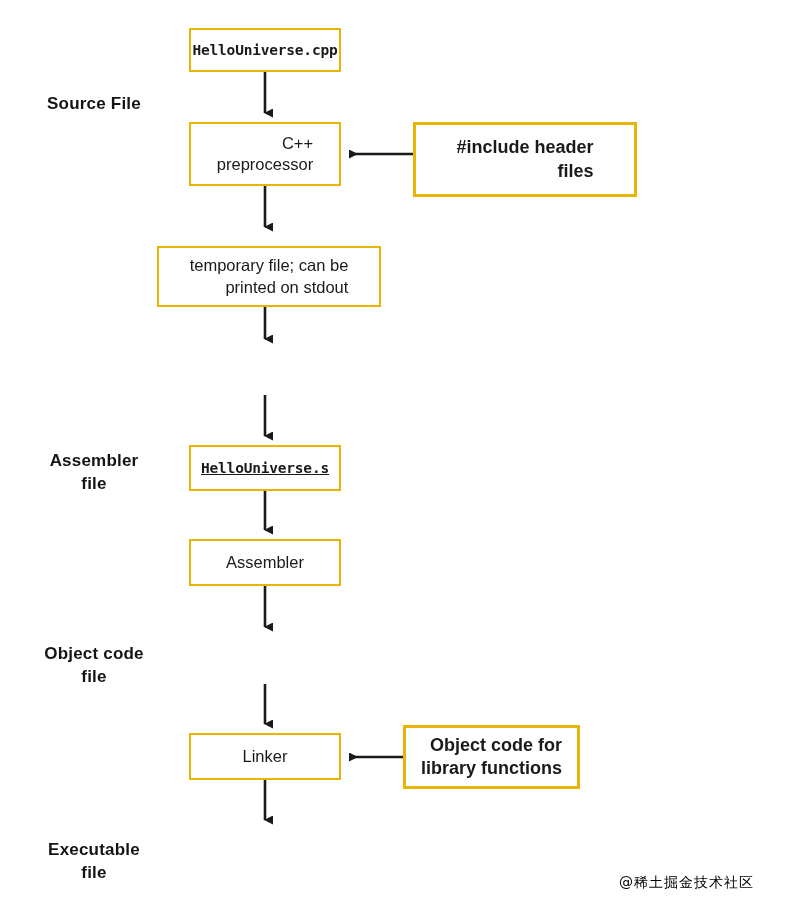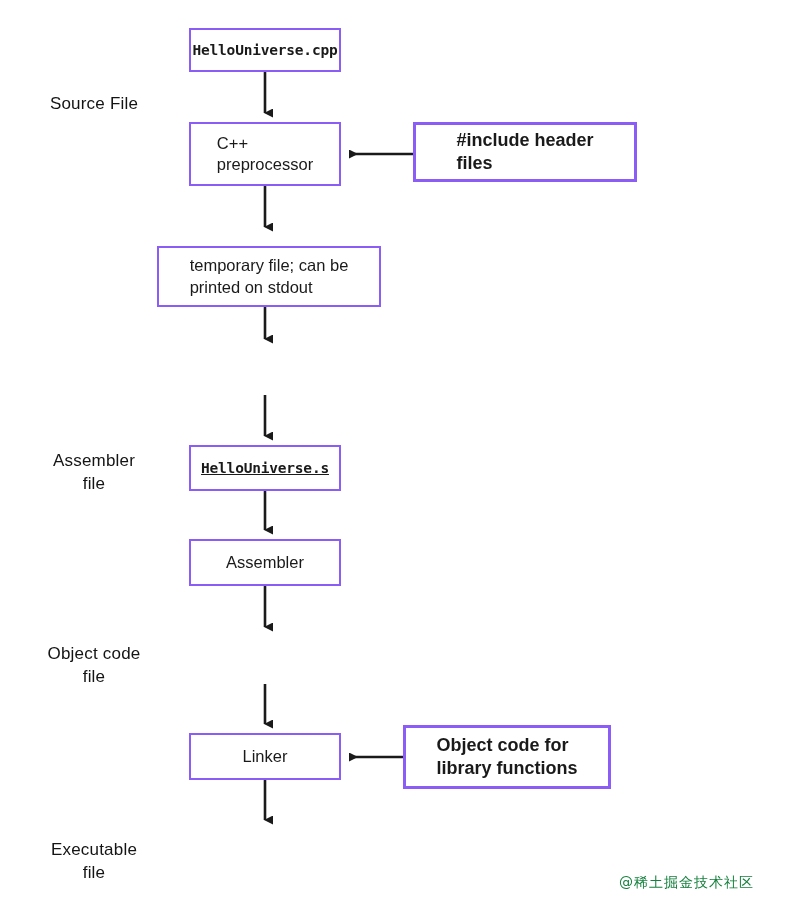--- a/index.html
+++ b/index.html
@@ -12,39 +12,39 @@
     width: 786px;
     height: 918px;
     background: #ffffff;
     font-family: "Liberation Sans", sans-serif;
     overflow: hidden;
   }
 
   
   .stage-label {
     position: absolute;
-    font-weight: normal;
+    font-weight: bold;
     font-size: 17px;
     color: #141414;
     text-align: center;
     line-height: 1.35;
     white-space: pre-line;
     letter-spacing: 0.2px;
   }
 
   
   .node {
     position: absolute;
     box-sizing: border-box;
     background: #ffffff;
-    border: 2px solid #8b5cf6;
+    border: 2px solid #eab308;
     display: flex;
     align-items: center;
     justify-content: center;
-    text-align: left;
+    text-align: right;
     color: #1a1a1a;
     line-height: 1.28;
     white-space: pre-line;
   }
   .node.mono {
     font-family: "DejaVu Sans Mono", "Liberation Mono", monospace;
     font-size: 14.5px;
     font-weight: bold;
     letter-spacing: -0.2px;
   }
@@ -67,21 +67,21 @@
     top: 0;
     width: 786px;
     height: 918px;
     pointer-events: none;
   }
 
   
   .watermark {
     position: absolute;
     font-size: 14px;
-    color: #15803d;
+    color: #000000;
     font-family: "DejaVu Sans", sans-serif;
     letter-spacing: 1px;
     white-space: nowrap;
   }
 </style>
 </head>
 <body>
 
 <div id="canvas">
 
@@ -127,33 +127,33 @@
 file</div>
 
   <div class="stage-label" style="left:20px; top:839px; width:148px;">Executable
 file</div>
 
   <div class="node mono" style="left:189px; top:28px; width:152px; height:44px;">HelloUniverse.cpp</div>
 
   <div class="node plain" style="left:189px; top:122px; width:152px; height:64px;">C++
 preprocessor</div>
 
-  <div class="node emph" style="left:413px; top:122px; width:224px; height:60px;">#include header
+  <div class="node emph" style="left:413px; top:122px; width:224px; height:75px;">#include header
 files</div>
 
   <div class="node plain" style="left:157px; top:236px; width:224px; height:61px;margin-top:10px;">temporary file; can be
 printed on stdout</div>
 
 
   <div class="node mono" style="left:189px; top:445px; width:152px; height:46px;text-decoration:underline;">HelloUniverse.s</div>
 
   <div class="node plain" style="left:189px; top:539px; width:152px; height:47px;">Assembler</div>
 
 
   <div class="node plain" style="left:189px; top:733px; width:152px; height:47px;">Linker</div>
 
-  <div class="node emph" style="left:403px; top:725px; width:208px; height:64px;">Object code for
+  <div class="node emph" style="left:403px; top:725px; width:177px; height:64px;">Object code for
 library functions</div>
 
 
   <div class="watermark" style="left:619px; top:874px;">@稀土掘金技术社区</div>
 
 </div>
 
 </body></html>

